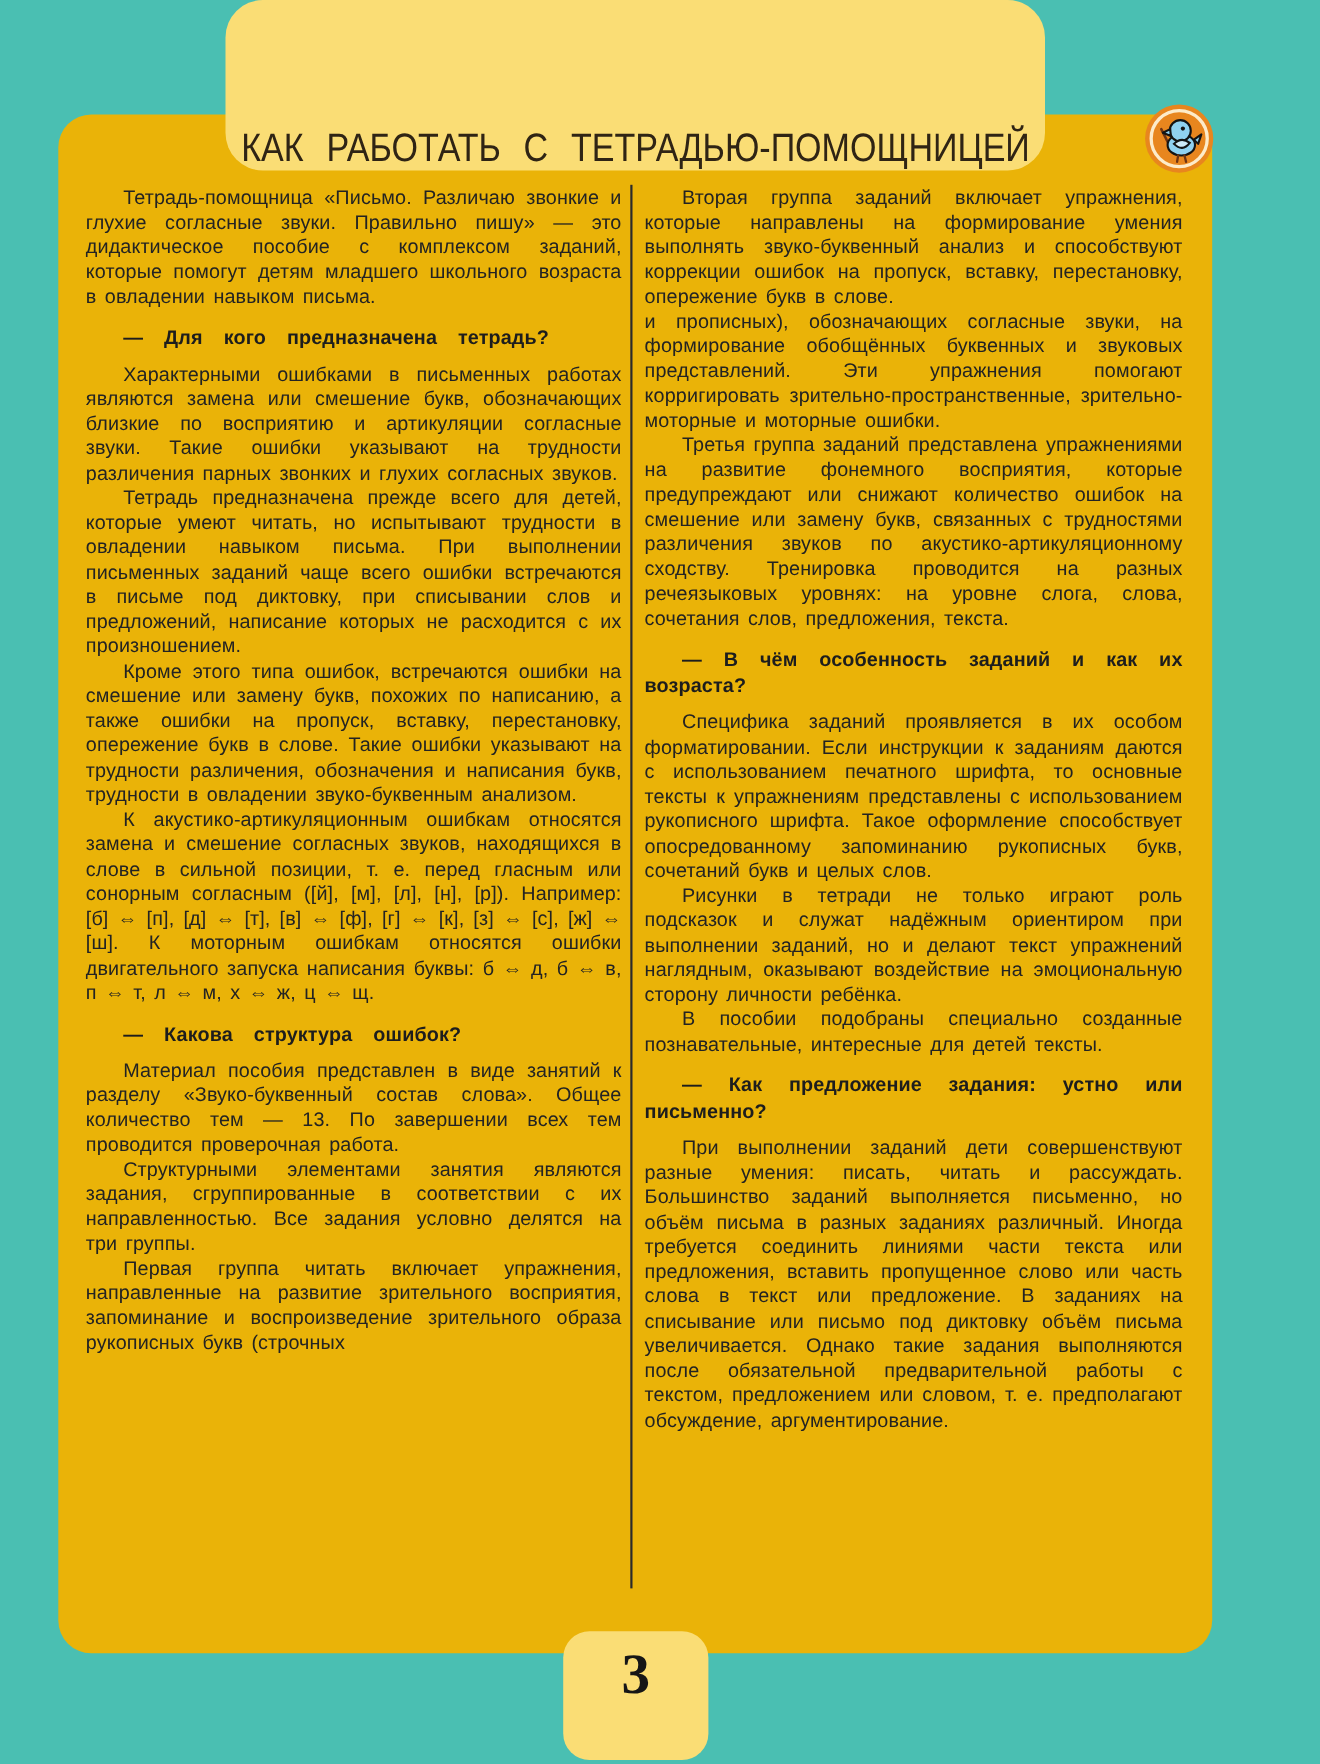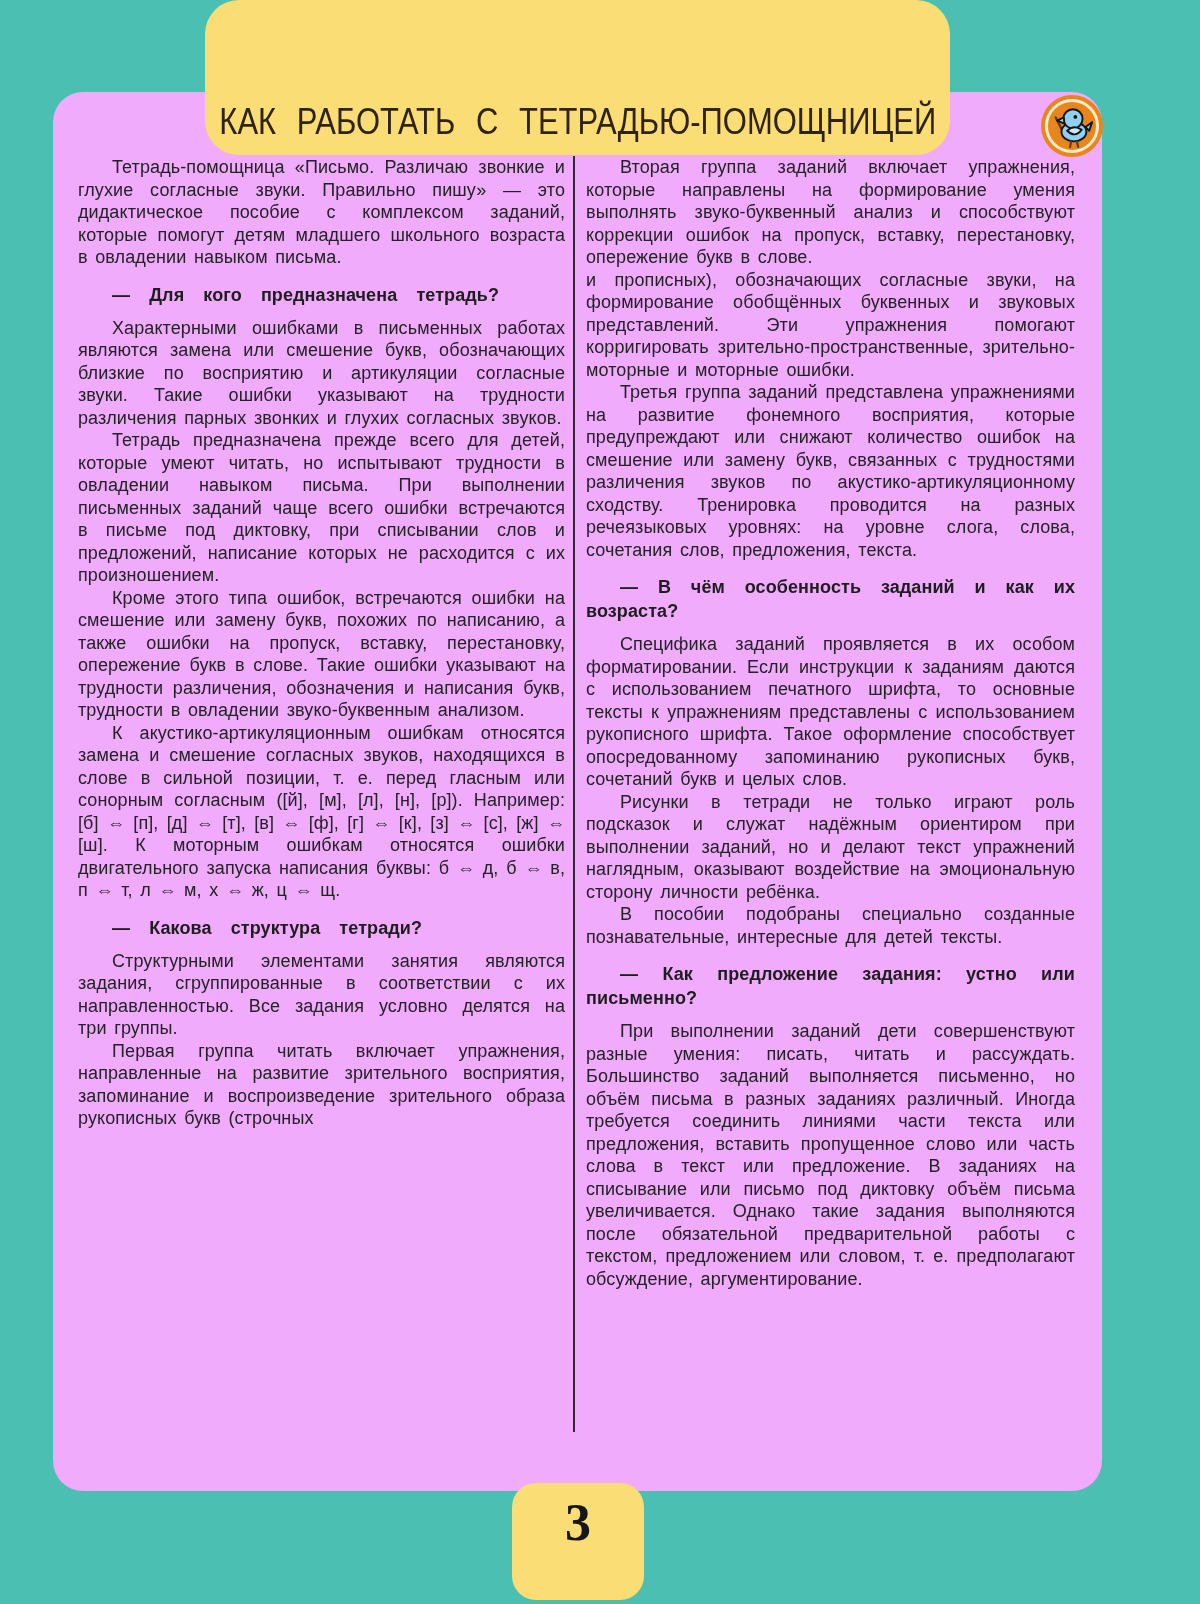--- a/index.html
+++ b/index.html
@@ -2,28 +2,28 @@
 <html><head>
 <meta charset="utf-8">
 <style>
   html,body{margin:0;padding:0;}
   body{
     width:1200px;height:1604px;position:relative;overflow:hidden;
     background:#4abfb2;
     font-family:"Liberation Sans","DejaVu Sans",sans-serif;
   }
   .page-card{
-    position:absolute;left:53px;top:92px;width:1049px;height:1399px;
-    background:#f0abfc;border-radius:30px;
+    position:absolute;left:53px;top:104px;width:1049px;height:1399px;
+    background:#eab308;border-radius:30px;
   }
   .header-band{
     position:absolute;left:205px;top:0;width:745px;height:155px;
     background:#fadd75;border-radius:34px;
     display:flex;align-items:flex-end;justify-content:center;
-    padding-bottom:12px;box-sizing:border-box;z-index:3;
+    padding-bottom:0;box-sizing:border-box;z-index:3;
   }
   .page-title{
     font-size:36px;font-weight:400;color:#2f2414;white-space:nowrap;
     letter-spacing:0px;word-spacing:14px;
     transform:scaleX(0.86);transform-origin:center;
   }
   .bird-badge{
     position:absolute;left:1041px;top:95px;width:62px;height:62px;
     background:#e8861e;border-radius:50%;z-index:4;
     display:flex;align-items:center;justify-content:center;
@@ -65,21 +65,22 @@
 
 <div class="page-card">
   <div class="columns">
     <div class="col col-left" id="col-left">
         <p class="para">Тетрадь-помощница «Письмо. Различаю звонкие и глухие согласные звуки. Правильно пишу» — это дидактическое пособие с комплексом заданий, которые помогут детям младшего школьного возраста в овладении навыком письма.</p>
         <h3 class="subhead">— Для кого предназначена тетрадь?</h3>
         <p class="para">Характерными ошибками в письменных работах являются замена или смешение букв, обозначающих близкие по восприятию и артикуляции согласные звуки. Такие ошибки указывают на трудности различения парных звонких и глухих согласных звуков.</p>
         <p class="para">Тетрадь предназначена прежде всего для детей, которые умеют читать, но испытывают трудности в овладении навыком письма. При выполнении письменных заданий чаще всего ошибки встречаются в письме под диктовку, при списывании слов и предложений, написание которых не расходится с их произношением.</p>
         <p class="para">Кроме этого типа ошибок, встречаются ошибки на смешение или замену букв, похожих по написанию, а также ошибки на пропуск, вставку, перестановку, опережение букв в слове. Такие ошибки указывают на трудности различения, обозначения и написания букв, трудности в овладении звуко-буквенным анализом.</p>
         <p class="para">К акустико-артикуляционным ошибкам относятся замена и смешение согласных звуков, находящихся в слове в сильной позиции, т. е. перед гласным или сонорным согласным ([й], [м], [л], [н], [р]). Например: [б] ⇔ [п], [д] ⇔ [т], [в] ⇔ [ф], [г] ⇔ [к], [з] ⇔ [с], [ж] ⇔ [ш]. К моторным ошибкам относятся ошибки двигательного запуска написания буквы: б ⇔ д, б ⇔ в, п ⇔ т, л ⇔ м, х ⇔ ж, ц ⇔ щ.</p>
-        <h3 class="subhead">— Какова структура тетради?</h3>
+        <h3 class="subhead">— Какова структура ошибок?</h3>
+        <p class="para">Материал пособия представлен в виде занятий к разделу «Звуко-буквенный состав слова». Общее количество тем — 13. По завершении всех тем проводится проверочная работа.</p>
         <p class="para">Структурными элементами занятия являются задания, сгруппированные в соответствии с их направленностью. Все задания условно делятся на три группы.</p>
         <p class="para">Первая группа читать включает упражнения, направленные на развитие зрительного восприятия, запоминание и воспроизведение зрительного образа рукописных букв (строчных</p>
       </div>
     <div class="column-divider"></div>
     <div class="col col-right" id="col-right">
         <p class="para">Вторая группа заданий включает упражнения, которые направлены на формирование умения выполнять звуко-буквенный анализ и способствуют коррекции ошибок на пропуск, вставку, перестановку, опережение букв в слове.</p>
         <p class="para no-indent">и прописных), обозначающих согласные звуки, на формирование обобщённых буквенных и звуковых представлений. Эти упражнения помогают корригировать зрительно-пространственные, зрительно-моторные и моторные ошибки.</p>
         <p class="para">Третья группа заданий представлена упражнениями на развитие фонемного восприятия, которые предупреждают или снижают количество ошибок на смешение или замену букв, связанных с трудностями различения звуков по акустико-артикуляционному сходству. Тренировка проводится на разных речеязыковых уровнях: на уровне слога, слова, сочетания слов, предложения, текста.</p>
         <h3 class="subhead">— В чём особенность заданий и как их возраста?</h3>
         <p class="para">Специфика заданий проявляется в их особом форматировании. Если инструкции к заданиям даются с использованием печатного шрифта, то основные тексты к упражнениям представлены с использованием рукописного шрифта. Такое оформление способствует опосредованному запоминанию рукописных букв, сочетаний букв и целых слов.</p>

